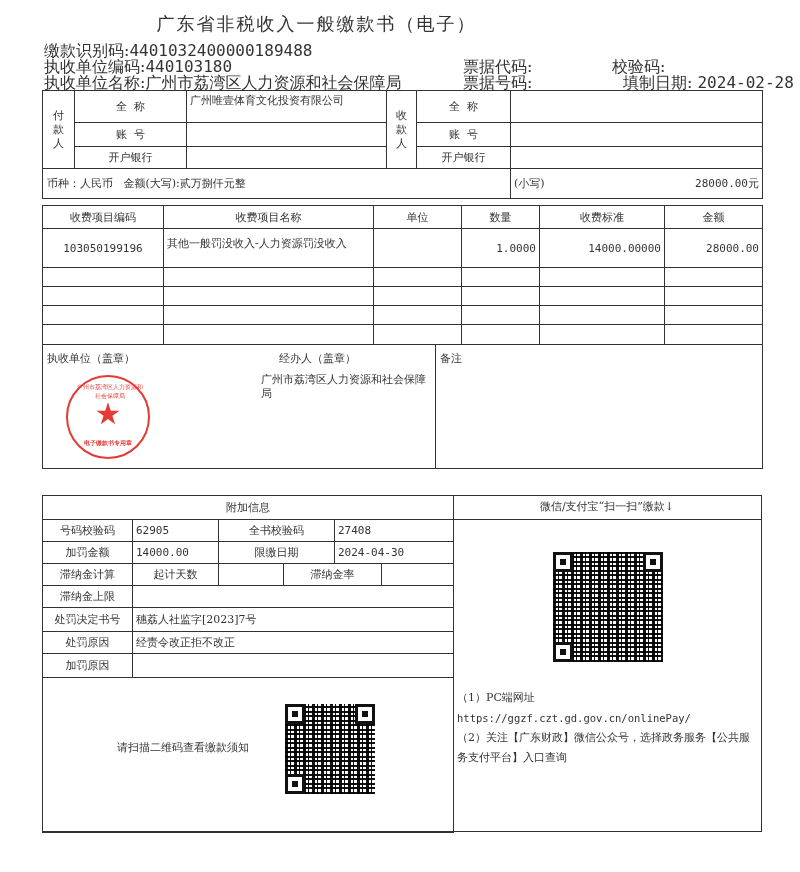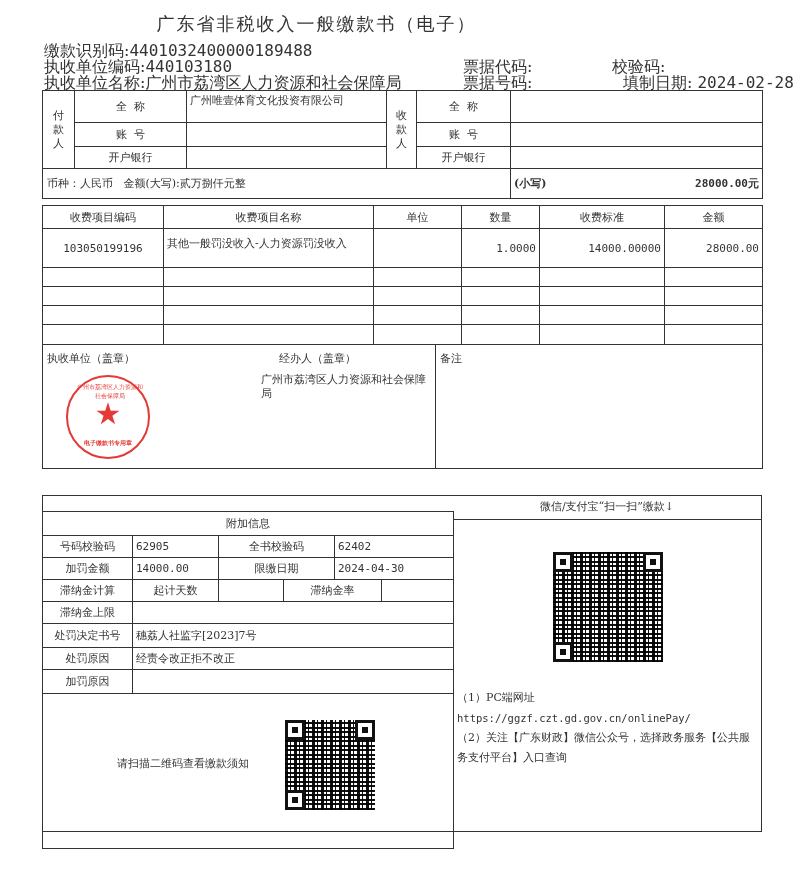--- a/index.html
+++ b/index.html
@@ -83,21 +83,21 @@
   <tr style="height:22px">
     <td class="c">开户银行</td>
     <td></td>
     <td class="c">开户银行</td>
     <td></td>
   </tr>
   <tr style="height:30px">
     <td colspan="5" class="l" style="padding-left:4px;">
       <span>币种：</span><span>人民币</span>&nbsp;&nbsp;&nbsp;<span>金额(大写):</span><span>贰万捌仟元整</span>
     </td>
-    <td style="position:relative;font-weight:bold;">
+    <td style="position:relative;">
       <span style="float:left;">(小写)</span>
       <span style="float:right;" class="mono">28000.00元</span>
     </td>
   </tr>
 </tbody>
   </table>
 
 <table class="abs" style="left:42px; top:205px; width:720px; border-left:1.5px solid #333; border-right:1.5px solid #333;">
   <colgroup>
     <col style="width:121px">
@@ -179,38 +179,38 @@
   </table>
 
 <div class="abs seal">
   <div class="seal-arc">广州市荔湾区人力资源和社会保障局</div>
   <div class="seal-star">★</div>
   <div class="seal-text">电子缴款书专用章</div>
 </div>
 
 <div class="abs bottom" style="height:337px;"></div>
 
-<table class="abs" style="left:42px; top:511px; width:411px; border:1.5px solid #333;">
+<table class="abs" style="left:42px; top:495px; width:411px; border:1.5px solid #333;">
   <colgroup>
     <col style="width:90px">
       <col style="width:86px">
       <col style="width:65px">
       <col style="width:51px">
       <col style="width:47px">
       <col style="width:72px">
   </colgroup>
   <tbody>
       <tr style="height:24px">
     <td colspan="6" class="c">附加信息</td>
   </tr>
   <tr style="height:22px">
     <td class="c">号码校验码</td>
     <td class="l mono">62905</td>
     <td colspan="2" class="c">全书校验码</td>
-    <td colspan="2" class="l mono">62402</td>
+    <td colspan="2" class="l mono">27408</td>
   </tr>
   <tr style="height:22px">
     <td class="c">加罚金额</td>
     <td class="l mono">14000.00</td>
     <td colspan="2" class="c">限缴日期</td>
     <td colspan="2" class="l mono">2024-04-30</td>
   </tr>
   <tr style="height:22px">
     <td class="c">滞纳金计算</td>
     <td class="c">起计天数</td>

